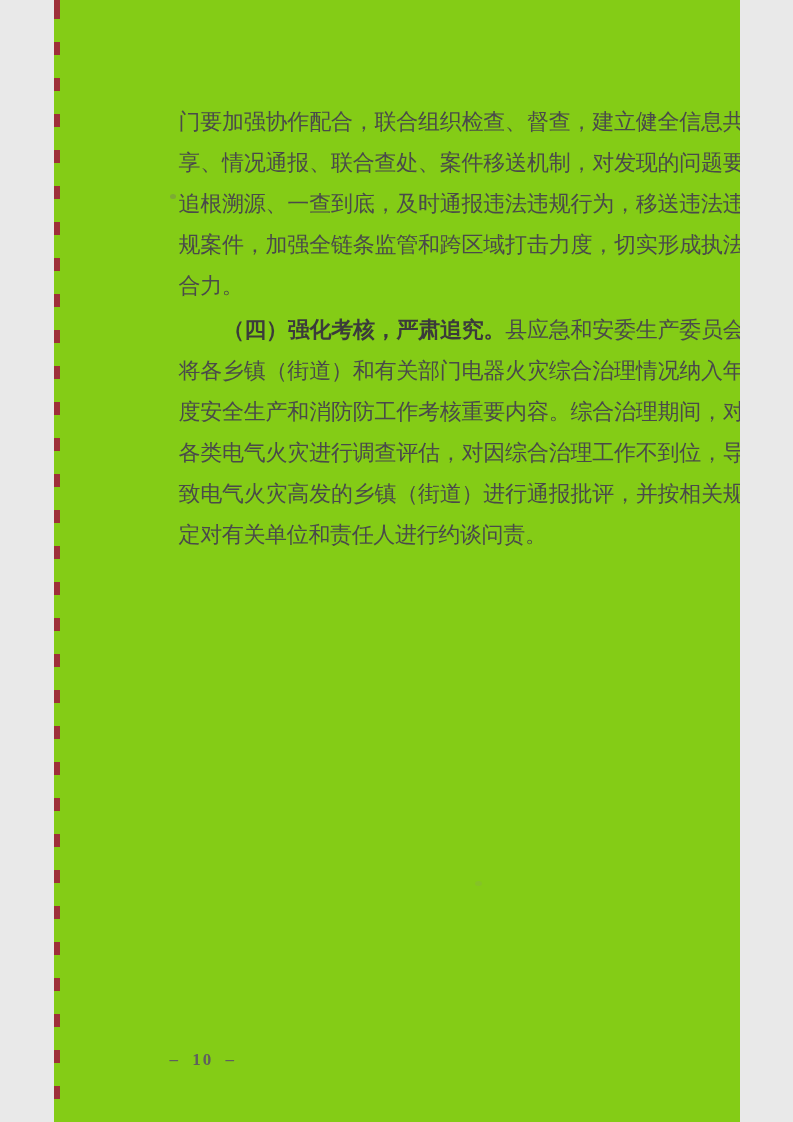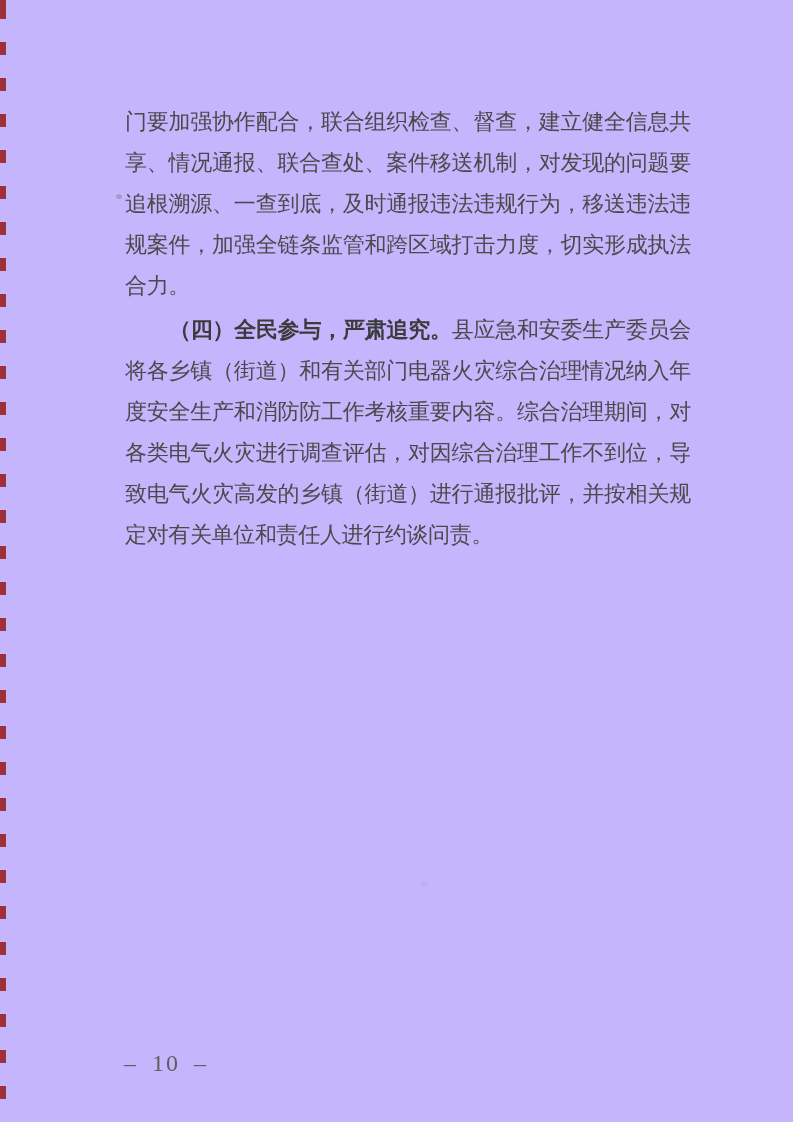--- a/index.html
+++ b/index.html
@@ -1,21 +1,21 @@
 <!DOCTYPE html>
 <html><head>
 <meta charset="utf-8">
 <title>Document</title>
 <style>
   html, body { margin: 0; padding: 0; background: #e9e9e9; }
   .page {
     position: relative;
-    width: 793px;
+    width: 686px;
     height: 1122px;
-    background: #c4b5fd;
+    background: #84cc16;
     overflow: hidden;
     font-family: "Liberation Serif", "DejaVu Serif", serif;
     margin: 0 auto;
   }
   
   .edge-marks {
     position: absolute;
     left: 0; top: 0;
     width: 6px; height: 100%;
     background: repeating-linear-gradient(
@@ -41,27 +41,28 @@
     text-justify: inter-ideograph;
   }
   p.para.indent { text-indent: 2em; }
   p.para.gap-after { margin-bottom: 7px; }
   .head {
     font-weight: 700;
     color: #3b3b3b;
   }
   .footer-page-number {
     position: absolute;
-    left: 124px;
+    left: 116px;
     top: 1050px;
-    font-size: 24px;
+    font-size: 17px;
     color: #5f5f5f;
     letter-spacing: 2px;
     word-spacing: 6px;
     font-family: "Liberation Serif", "DejaVu Serif", serif;
+    font-weight: bold;
   }
   .speck {
     position: absolute;
     border-radius: 50%;
     filter: blur(0.5px);
   }
   .speck-1 {
     left: 116px; top: 194px;
     width: 6px; height: 5px;
     background: rgba(110,110,110,0.35);
@@ -80,19 +81,19 @@
   <div class="edge-marks"></div>
 
   <div class="speck speck-1"></div>
   <div class="speck speck-2"></div>
 
   <div class="content">
 
     <p class="para"><span class="head"></span><span>门要加强协作配合，联合组织检查、督查，建立健全信息共享、情况通报、联合查处、案件移送机制，对发现的问题要追根溯源、一查到底，及时通报违法违规行为，移送违法违规案件，加强全链条监管和跨区域打击力度，切实形成执法合力。</span></p>
 
 
-    <p class="para indent gap-after"><span class="head">（四）全民参与，严肃追究。</span><span>县应急和安委生产委员会将各乡镇（街道）和有关部门电器火灾综合治理情况纳入年度安全生产和消防防工作考核重要内容。综合治理期间，对各类电气火灾进行调查评估，对因综合治理工作不到位，导致电气火灾高发的乡镇（街道）进行通报批评，并按相关规定对有关单位和责任人进行约谈问责。</span></p>
+    <p class="para indent gap-after"><span class="head">（四）强化考核，严肃追究。</span><span>县应急和安委生产委员会将各乡镇（街道）和有关部门电器火灾综合治理情况纳入年度安全生产和消防防工作考核重要内容。综合治理期间，对各类电气火灾进行调查评估，对因综合治理工作不到位，导致电气火灾高发的乡镇（街道）进行通报批评，并按相关规定对有关单位和责任人进行约谈问责。</span></p>
 
   </div>
 
   <div class="footer-page-number">– 10 –</div>
 
 </div>
 
 </body></html>

